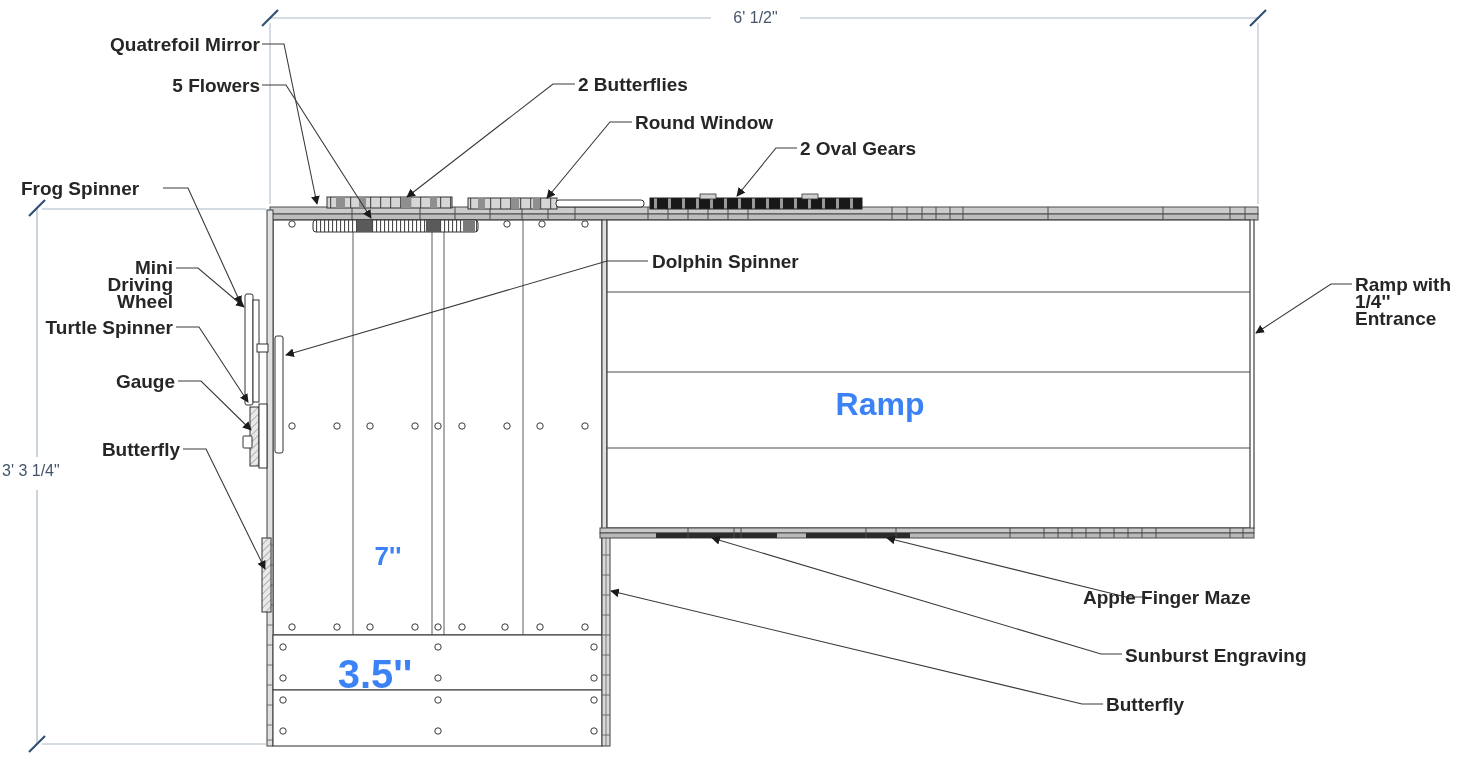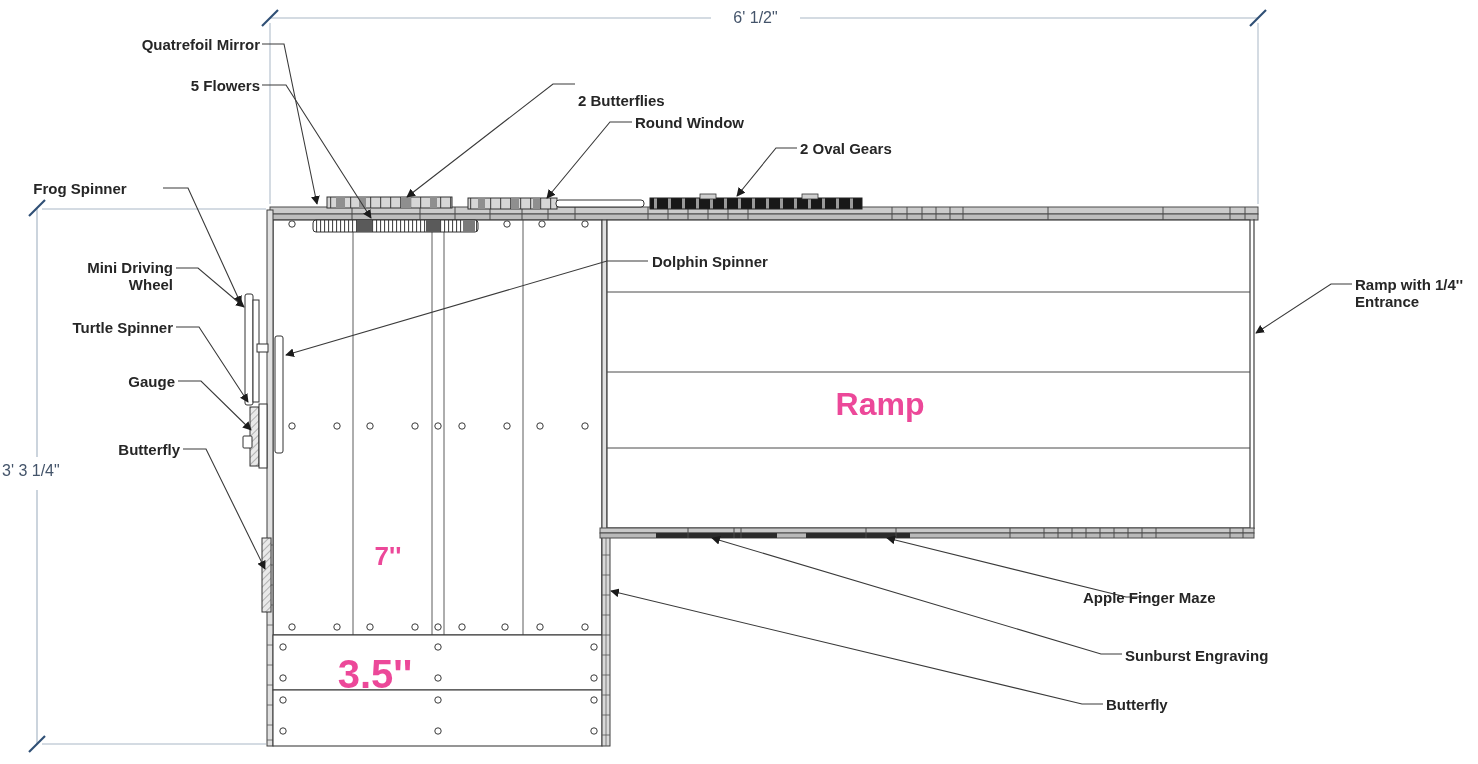--- a/index.html
+++ b/index.html
@@ -2,28 +2,28 @@
 <html><head>
 <meta charset="utf-8">
 <style>
   html,body{margin:0;padding:0;background:#ffffff;}
   #stage{
     position:relative;width:1478px;height:764px;background:#ffffff;overflow:hidden;
     font-family:"Liberation Sans", sans-serif;
   }
   #drawing{position:absolute;left:0;top:0;}
   .lbl{
-    position:absolute;font-size:15px;font-weight:700;color:#262626;line-height:17px;
+    position:absolute;font-size:19px;font-weight:700;color:#262626;line-height:17px;
   }
   .lbl.right{text-align:right;}
   .dim{
     position:absolute;font-size:16px;font-weight:400;color:#44546a;line-height:17px;
   }
   .red{
-    position:absolute;color:#ec4899;font-weight:700;text-align:center;line-height:1;
+    position:absolute;color:#3b82f6;font-weight:700;text-align:center;line-height:1;
   }
   .red.ramp{font-size:32px;}
   .red.seven{font-size:26px;}
   .red.threefive{font-size:40px;}
   .center{text-align:center;}
 </style>
 </head>
 <body>
 
 <div id="stage">
@@ -267,21 +267,21 @@
   </svg>
 
   <div class="lbl right" style="left:60px;top:36px;width:200px;">Quatrefoil Mirror</div>
   <div class="lbl right" style="left:60px;top:77px;width:200px;">5 Flowers</div>
   <div class="lbl right" style="left:0px;top:180px;width:160px;text-align:center;">Frog Spinner</div>
   <div class="lbl right" style="left:77px;top:259px;width:96px;">Mini Driving Wheel</div>
   <div class="lbl right" style="left:13px;top:319px;width:160px;">Turtle Spinner</div>
   <div class="lbl right" style="left:15px;top:373px;width:160px;">Gauge</div>
   <div class="lbl right" style="left:20px;top:441px;width:160px;">Butterfly</div>
 
-  <div class="lbl" style="left:578px;top:92px;text-align:center;">2 Butterflies</div>
+  <div class="lbl" style="left:578px;top:76px;text-align:center;">2 Butterflies</div>
   <div class="lbl" style="left:635px;top:114px;">Round Window</div>
   <div class="lbl" style="left:800px;top:140px;">2 Oval Gears</div>
   <div class="lbl" style="left:652px;top:253px;">Dolphin Spinner</div>
 
   <div class="lbl" style="left:1355px;top:276px;width:122px;">Ramp with 1/4'' Entrance</div>
   <div class="lbl" style="left:1083px;top:589px;">Apple Finger Maze</div>
   <div class="lbl" style="left:1125px;top:647px;">Sunburst Engraving</div>
   <div class="lbl" style="left:1106px;top:696px;">Butterfly</div>
 
   <div class="dim center" style="left:711px;top:9px;width:89px;">6' 1/2"</div>

